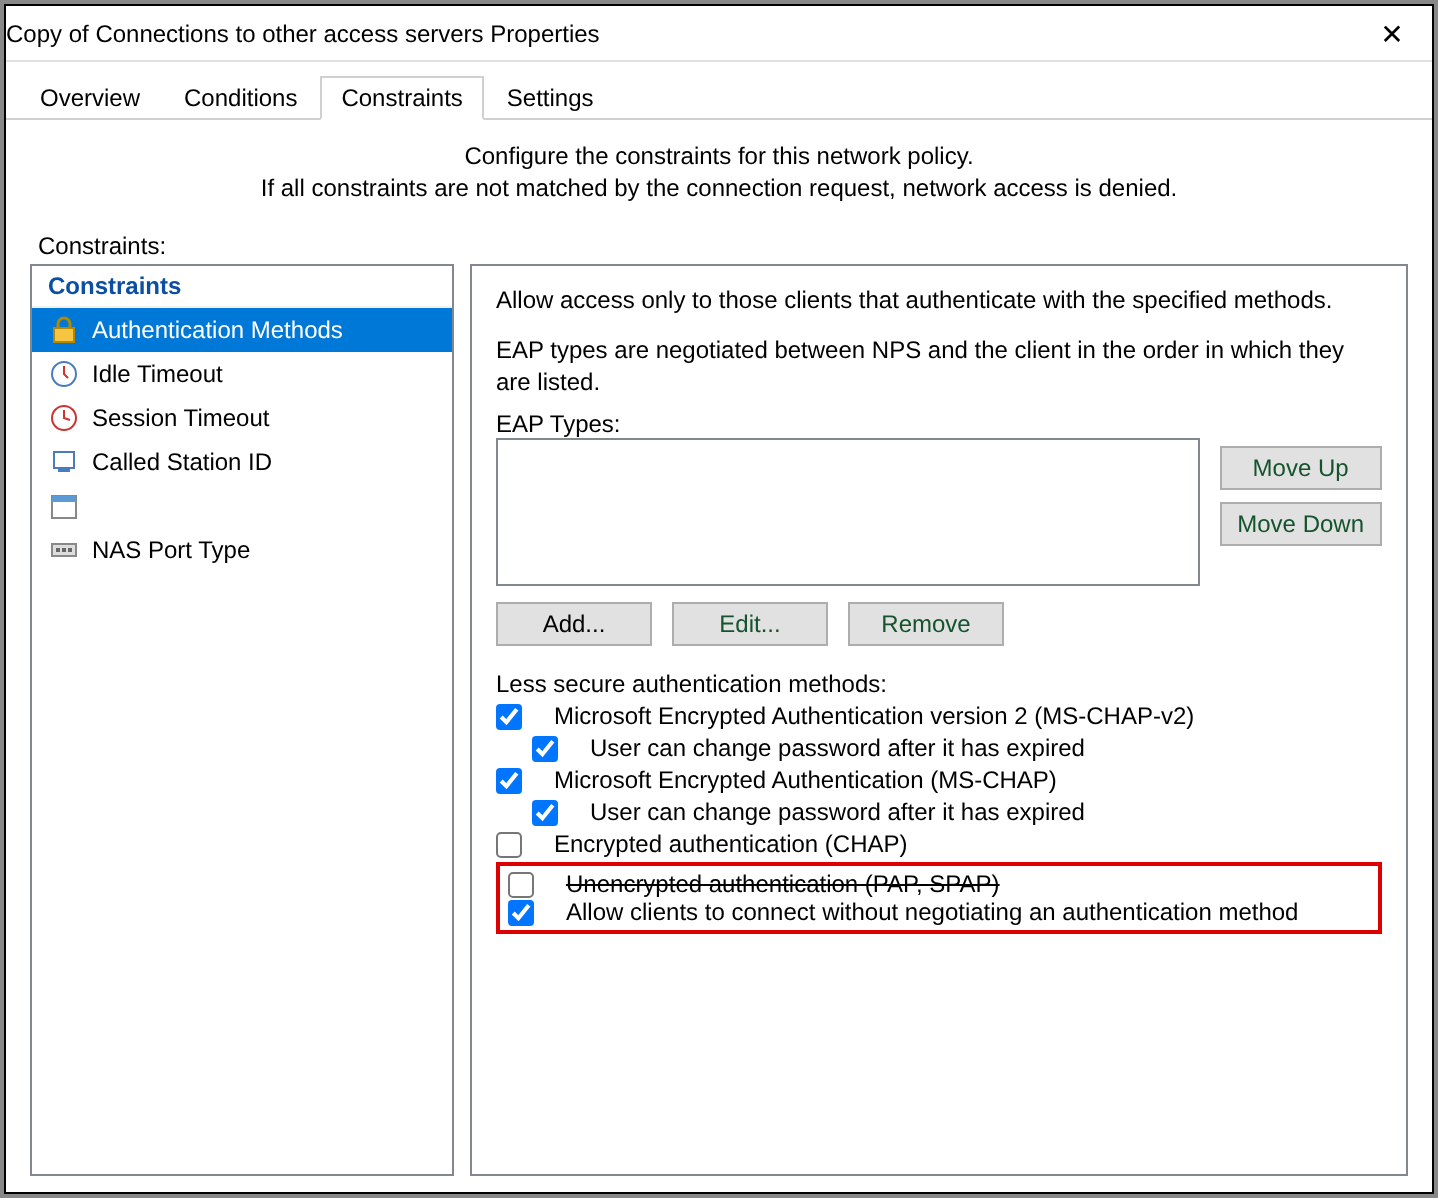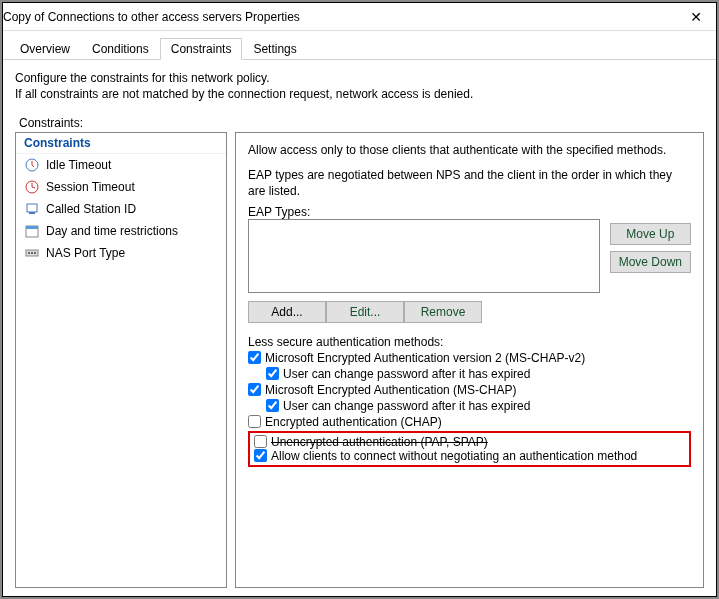--- a/index.html
+++ b/index.html
@@ -57,21 +57,21 @@
     border: 1px solid #d0d0d0;
     border-bottom: 1px solid #fff;
     background: #fff;
   }
   .body {
     flex: 1;
     padding: 10px 12px 8px 12px;
     display: flex;
     flex-direction: column;
   }
-  .desc { margin-bottom: 10px; line-height: 16px; }
+  .desc { margin-bottom: 10px; line-height: 16px; text-align: center; }
   .label { margin: 4px 0 2px 4px; }
   .split {
     flex: 1;
     display: flex;
     gap: 8px;
     min-height: 0;
   }
   .sidebar {
     width: 212px;
     border: 1px solid #828790;
@@ -119,23 +119,23 @@
   .btn {
     min-width: 78px;
     height: 22px;
     border: 1px solid #adadad;
     background: #e1e1e1;
     font: inherit;
     padding: 0 8px;
   }
   .btn:disabled { color: #14532d; }
   .btn.default { border: 1px solid #0078d7; box-shadow: inset 0 0 0 1px #0078d7; }
-  .actionrow { display: flex; margin-top: 8px; }
+  .actionrow { display: flex; gap: 10px; margin-top: 8px; }
   .checks { margin-top: 12px; display: flex; flex-direction: column; gap: 2px; }
-  .chk { display: flex; align-items: flex-start; gap: 4px; }
+  .chk { display: flex; align-items: flex-end; gap: 16px; }
   .chk.ind { padding-left: 18px; }
   .chk input { margin: 0; width: 13px; height: 13px; }
   .chk.strike label { text-decoration: line-through; }
   .highlight {
     border: 2px solid #d00;
     padding: 2px 4px;
   }
   .footer {
     display: flex;
     justify-content: flex-end;
@@ -170,20 +170,29 @@
       <div>If all constraints are not matched by the connection request, network access is denied.</div>
     </div>
 
     <div class="label">Constraints:</div>
 
     <div class="split">
 
       <div class="sidebar">
         <div class="head">Constraints</div>
 
+        <div class="sideitem selected">
+          <span class="sideicon">
+            <svg width="16" height="16" viewBox="0 0 16 16">
+                <rect x="3" y="7" width="10" height="7" fill="#f5c542" stroke="#b88700"></rect>
+                <path d="M5 7 V5 a3 3 0 0 1 6 0 V7" fill="none" stroke="#b88700" stroke-width="1.5"></path>
+              </svg>
+          </span>
+          <span>Authentication Methods</span>
+        </div>
 
         <div class="sideitem">
           <span class="sideicon">
             <svg width="16" height="16" viewBox="0 0 16 16">
                 <circle cx="8" cy="8" r="6" fill="#fff" stroke="#4a7bbf"></circle>
                 <path d="M8 4 V8 L10 10" stroke="#c33" fill="none"></path>
               </svg>
           </span>
           <span>Idle Timeout</span>
         </div>
@@ -208,21 +217,20 @@
           <span>Called Station ID</span>
         </div>
 
         <div class="sideitem">
           <span class="sideicon">
             <svg width="16" height="16" viewBox="0 0 16 16">
                 <rect x="2" y="3" width="12" height="11" fill="#fff" stroke="#888"></rect>
                 <rect x="2" y="3" width="12" height="3" fill="#5a9bd5"></rect>
               </svg>
           </span>
-          <span>Day and time restrictions</span>
         </div>
 
         <div class="sideitem">
           <span class="sideicon">
             <svg width="16" height="16" viewBox="0 0 16 16">
                 <rect x="2" y="5" width="12" height="6" fill="#ddd" stroke="#888"></rect>
                 <rect x="4" y="7" width="2" height="2" fill="#666"></rect>
                 <rect x="7" y="7" width="2" height="2" fill="#666"></rect>
                 <rect x="10" y="7" width="2" height="2" fill="#666"></rect>
               </svg>

